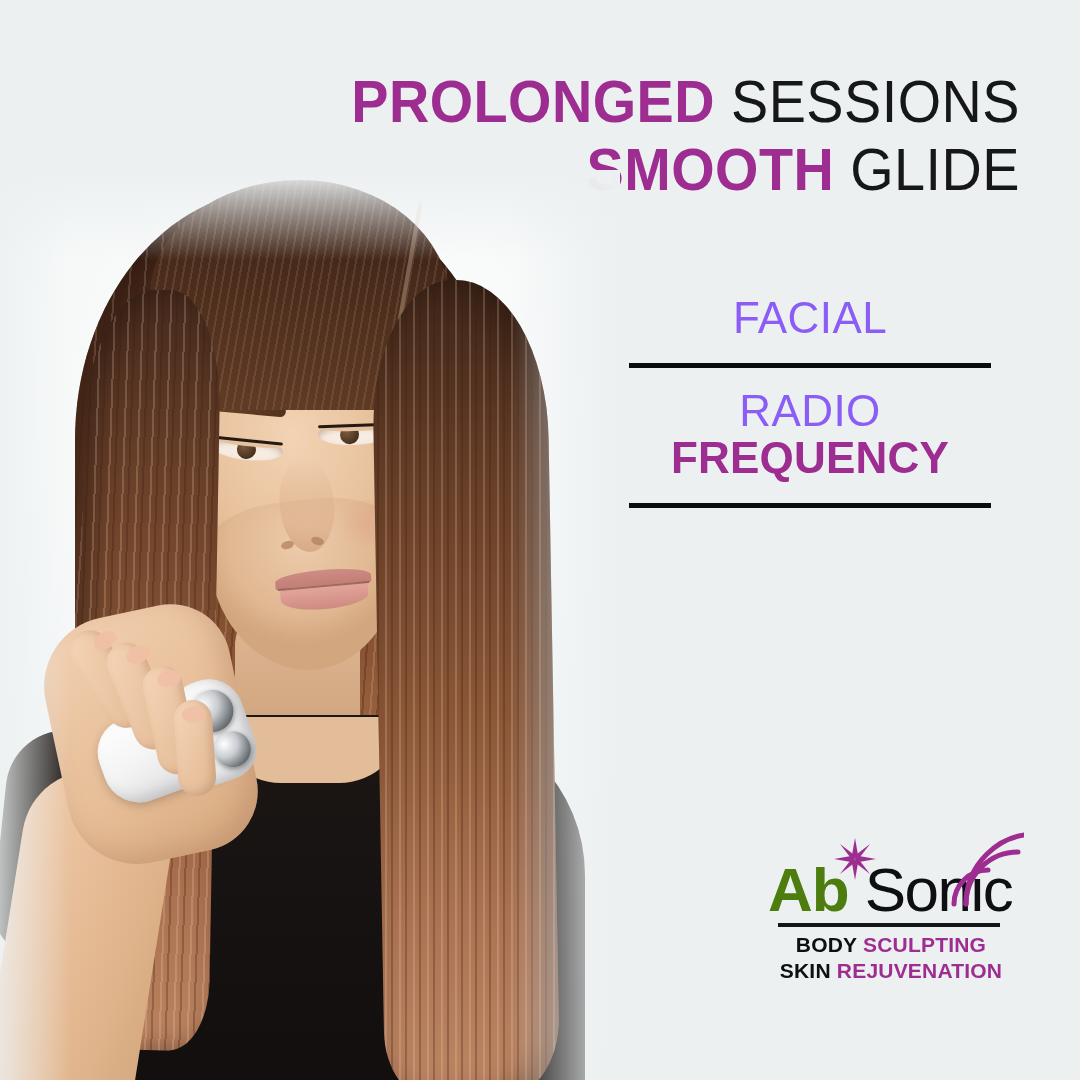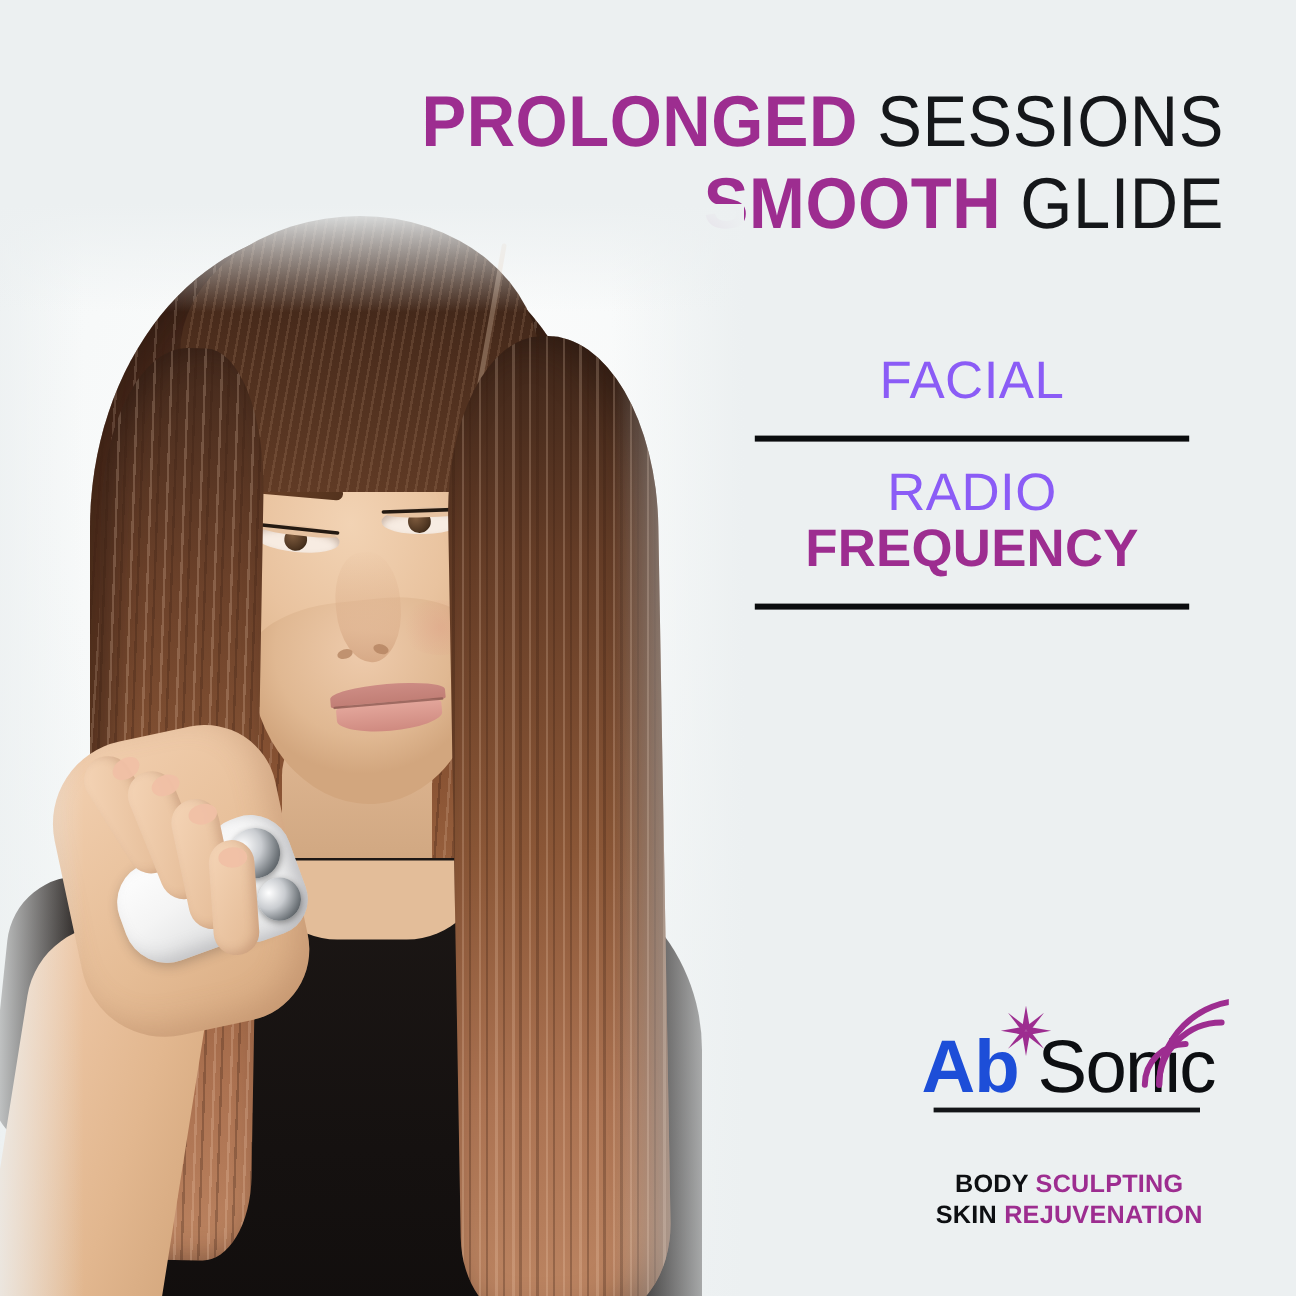--- a/index.html
+++ b/index.html
@@ -160,29 +160,29 @@
   .feat-top{font-size:44px;line-height:1.04;color:#8b5cf6;font-weight:normal;letter-spacing:.4px;
      font-family:"Liberation Sans Narrow","Liberation Sans",sans-serif;}
   .feat-bot{font-size:44px;line-height:1.08;color:#9d2d90;font-weight:bold;letter-spacing:.2px;
      font-family:"Liberation Sans Narrow","Liberation Sans",sans-serif;}
   .divider{height:5px;background:#0a0c0e;margin:22px auto 20px auto;width:362px;}
 
   
   .logo{position:absolute;left:762px;top:826px;width:258px;height:168px;}
   .logo-word{position:absolute;left:6px;top:28px;white-space:nowrap;}
   .logo-ab{font-family:"Liberation Sans","DejaVu Sans",sans-serif;font-weight:bold;
-     font-size:62px;color:#1d4ed8;letter-spacing:-1px;}
+     font-size:62px;color:#4d7c0f;letter-spacing:-1px;}
   .logo-sonic{font-family:"Liberation Sans","DejaVu Sans",sans-serif;font-weight:normal;
      font-size:62px;color:#0d0f12;letter-spacing:-1.5px;margin-left:16px;}
   .sparkle{position:absolute;left:72px;top:12px;width:42px;height:42px;}
   .arcs{position:absolute;left:186px;top:-4px;width:76px;height:86px;}
   .logo-rule{position:absolute;left:16px;top:97px;width:222px;height:4px;background:#131518;}
   .tag{position:absolute;left:0;top:106px;width:258px;text-align:center;
      font-family:"Liberation Sans Narrow","Liberation Sans",sans-serif;
-     font-weight:bold;font-size:21px;line-height:1.24;letter-spacing:.2px;margin-top:42px;}
+     font-weight:bold;font-size:21px;line-height:1.24;letter-spacing:.2px;}
   .tag .dark{color:#0d0f12;}
   .tag .pur{color:#9d2d90;}
 </style>
 </head>
 <body>
 
 <div id="stage">
 
   <div class="photo">
     <div class="photo-bg"></div>

